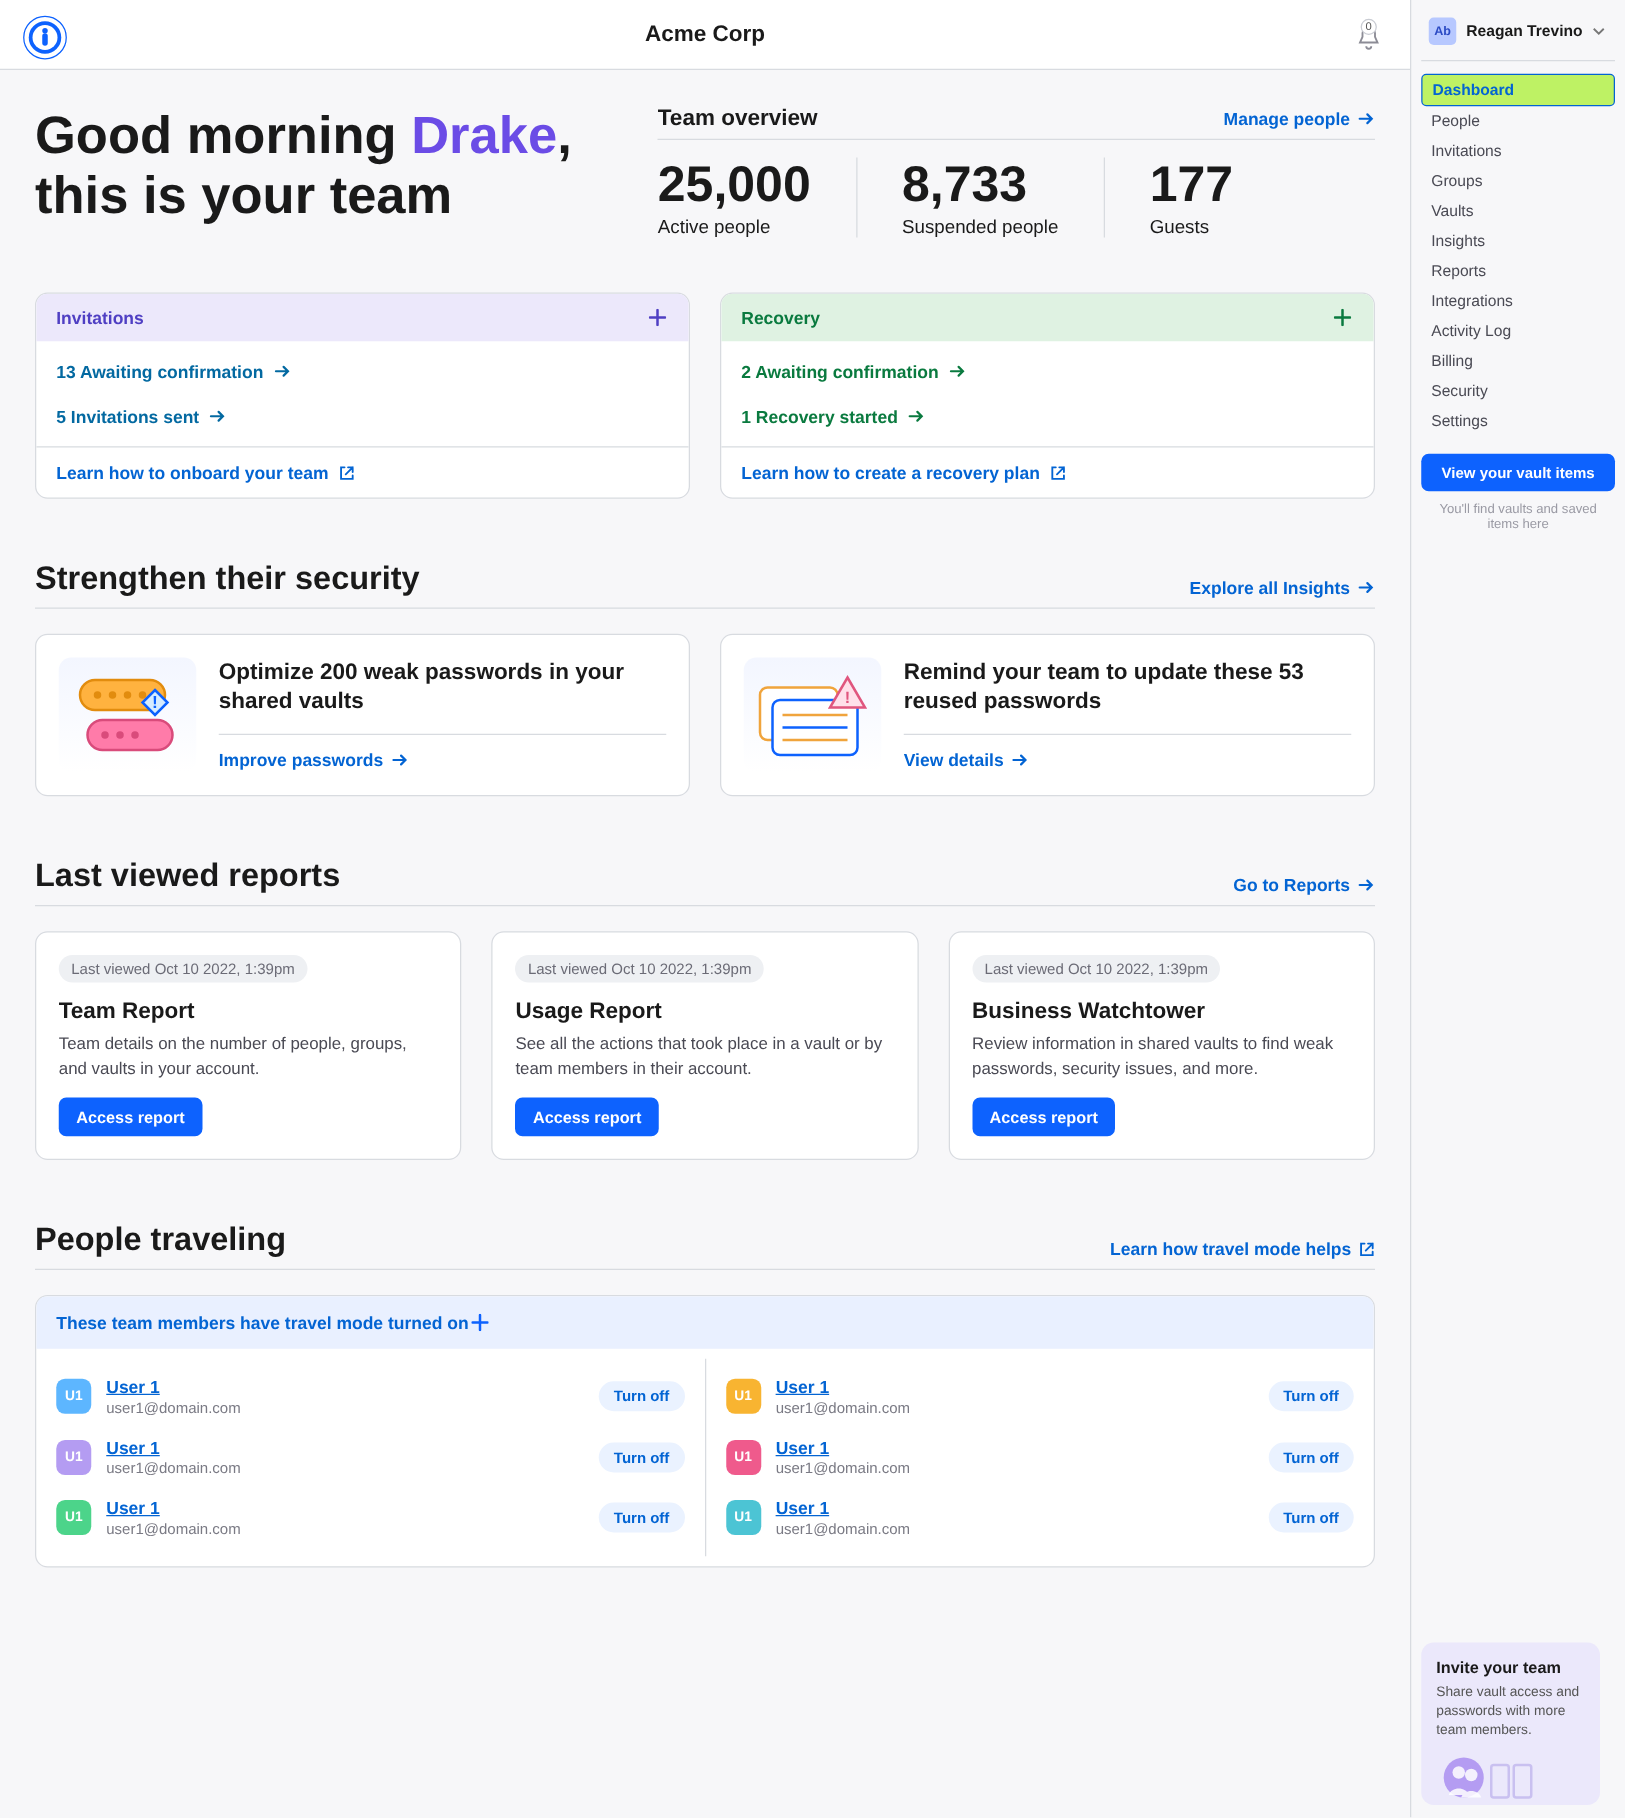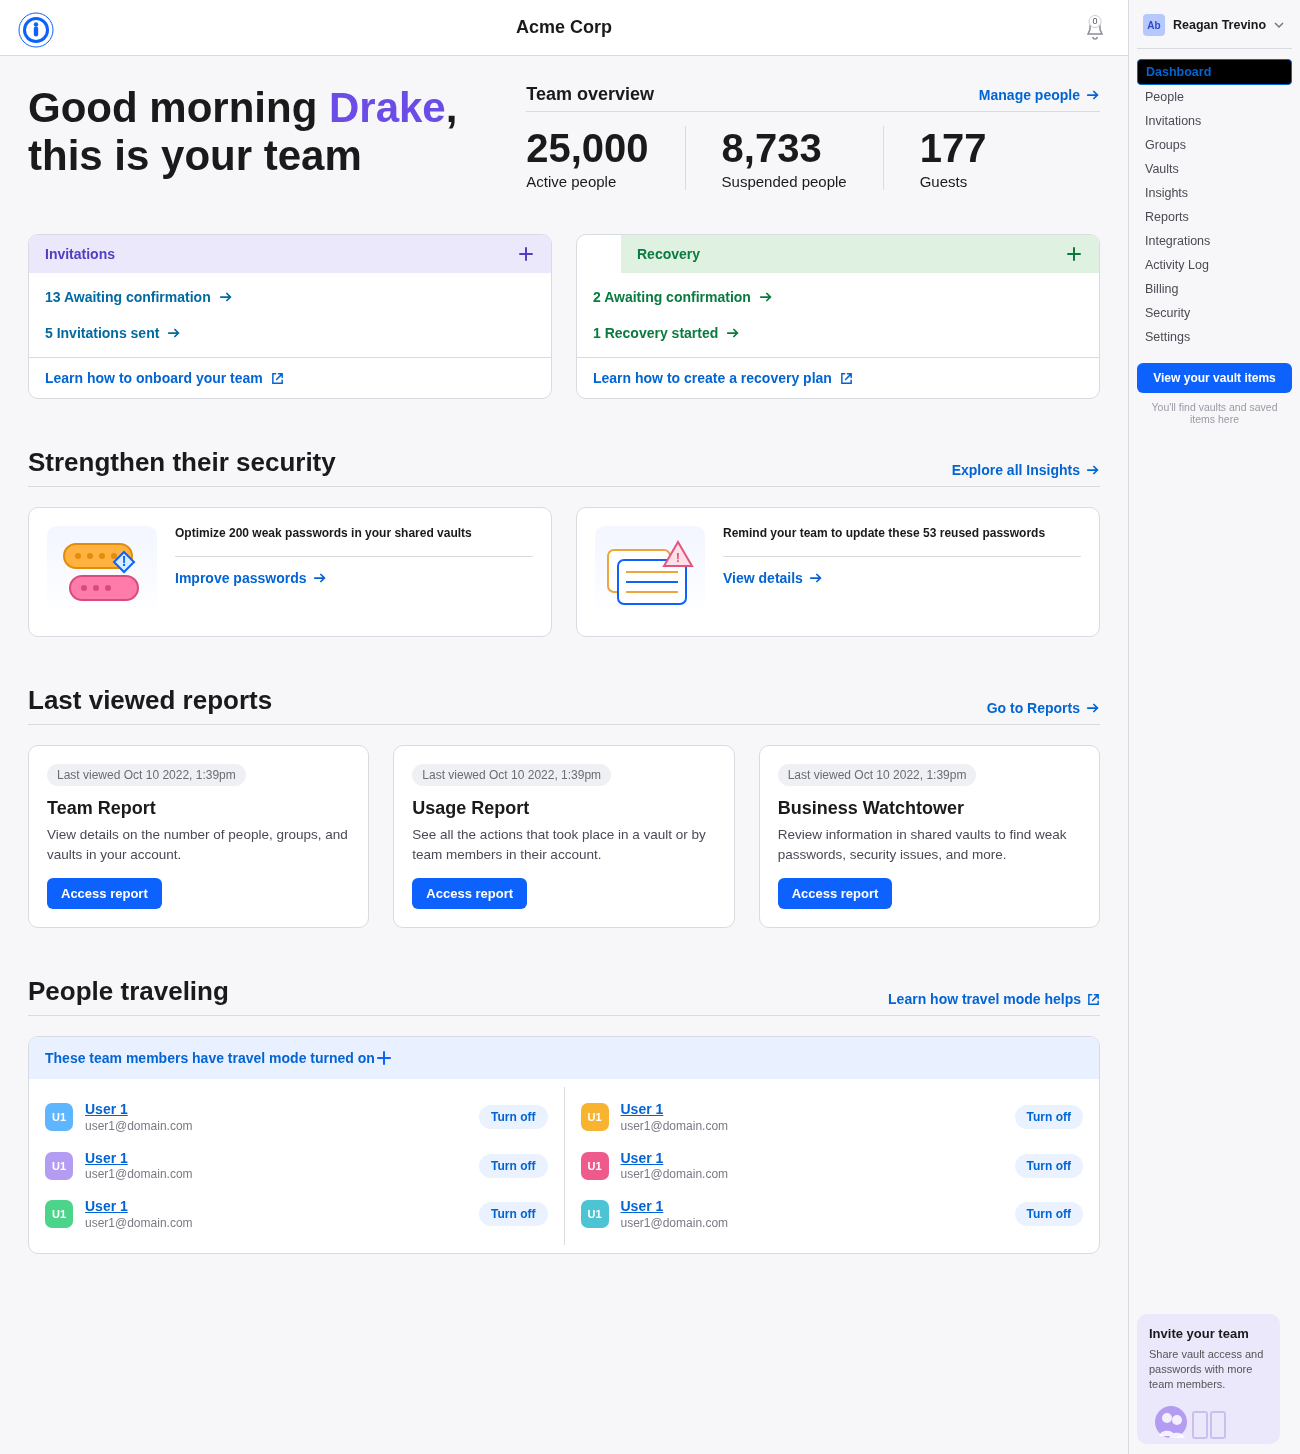--- a/index.html
+++ b/index.html
@@ -49,39 +49,39 @@
 .stat{padding-right:36px;margin-right:36px;border-right:1px solid var(--border);}
 .stat:last-child{border:none;margin:0;padding:0;}
 .stat .num{font-size:40px;font-weight:700;}
 .stat .lbl{font-size:15px;color:var(--text);margin-top:2px;}
 
 
 .panels{display:flex;gap:24px;margin-bottom:48px;}
 .panel{flex:1;background:#fff;border:1px solid var(--border);border-radius:10px;overflow:hidden;}
 .panel-head{display:flex;align-items:center;justify-content:space-between;padding:10px 16px;font-weight:600;font-size:14px;}
 .panel-head.inv{background:var(--lav-bg);color:#4f3fc3;}
-.panel-head.rec{background:var(--green-bg);color:var(--green);margin-left:44px;}
+.panel-head.rec{background:var(--green-bg);color:var(--green);}
 .plus{width:18px;height:18px;display:inline-flex;align-items:center;justify-content:center;cursor:pointer;}
 .panel-body{padding:6px 16px;}
 .panel-row{display:flex;align-items:center;gap:8px;padding:10px 0;font-size:14px;font-weight:600;cursor:pointer;}
 .panel-row.inv{color:#0369a1;}
 .panel-row.rec{color:var(--green);}
 .panel-foot{border-top:1px solid var(--border);padding:12px 16px;font-size:14px;font-weight:600;color:var(--blue);display:flex;align-items:center;gap:8px;cursor:pointer;}
 
 
 .section{margin-bottom:48px;}
 .sec-head{display:flex;align-items:flex-end;justify-content:space-between;border-bottom:1px solid var(--border);padding-bottom:8px;margin-bottom:20px;}
 .sec-title{font-size:26px;font-weight:700;}
 
 
 .cards2{display:flex;gap:24px;}
 .seccard{flex:1;display:flex;gap:18px;background:#fff;border:1px solid var(--border);border-radius:10px;padding:18px;}
 .secicon{width:110px;height:92px;flex:none;border-radius:10px;background:linear-gradient(180deg,#f3f6ff,#fff);display:flex;align-items:center;justify-content:center;}
 .secbody{flex:1;}
-.secbody h3{margin:0 0 12px;font-size:12px;font-weight:700;line-height:1.3;border-bottom:1px solid var(--border);padding-bottom:14px;}
+.secbody h3{margin:0 0 12px;font-size:18px;font-weight:700;line-height:1.3;border-bottom:1px solid var(--border);padding-bottom:14px;}
 
 
 .cards3{display:flex;gap:24px;}
 .repcard{flex:1;background:#fff;border:1px solid var(--border);border-radius:10px;padding:18px;}
 .chip{display:inline-block;background:var(--chip);color:#6b6b76;font-size:12px;border-radius:14px;padding:4px 10px;margin-bottom:12px;}
 .repcard h3{margin:0 0 6px;font-size:18px;font-weight:700;}
 .repcard p{margin:0 0 14px;font-size:13.5px;color:#4a4a54;line-height:1.45;}
 .btn{background:var(--blue-dark);color:#fff;border:none;border-radius:6px;padding:8px 14px;font-size:13px;font-weight:600;cursor:pointer;}
 
 
@@ -97,21 +97,21 @@
 .uname{color:var(--blue);text-decoration:underline;font-size:14px;font-weight:600;cursor:pointer;}
 .uemail{color:#7a7a84;font-size:12px;}
 .pill{background:#eaf2ff;color:var(--blue);border:none;border-radius:14px;padding:5px 12px;font-size:12px;font-weight:600;cursor:pointer;}
 
 
 .sb-user{display:flex;align-items:center;gap:8px;padding:4px 6px 12px;cursor:pointer;}
 .sb-avatar{width:22px;height:22px;border-radius:4px;background:#b7c8ff;color:#2b4ac4;font-size:10px;font-weight:700;display:flex;align-items:center;justify-content:center;}
 .sb-user .n{font-size:12.5px;font-weight:600;}
 .sb-nav{border-top:1px solid var(--border);padding-top:10px;margin-bottom:14px;}
 .sb-item{font-size:12.5px;color:#4a4a54;padding:5px 8px;border-radius:4px;cursor:pointer;}
-.sb-item.active{background:#000000;border:1.5px solid var(--blue);color:var(--blue);font-weight:600;}
+.sb-item.active{background:#bef264;border:1.5px solid var(--blue);color:var(--blue);font-weight:600;}
 .sb-cta{display:block;width:100%;background:var(--blue-dark);color:#fff;border:none;border-radius:6px;padding:8px 0;font-size:12px;font-weight:600;cursor:pointer;}
 .sb-hint{text-align:center;font-size:10.5px;color:#9a9aa4;margin-top:8px;padding:0 4px;}
 .sb-invite{position:absolute;bottom:10px;left:8px;right:20px;background:#ebe8fb;border-radius:10px;padding:12px 12px 4px;overflow:hidden;}
 .sb-invite h4{margin:0 0 6px;font-size:13px;font-weight:700;}
 .sb-invite p{margin:0 0 10px;font-size:11px;color:#555;line-height:1.35;}
 .sb-invite .ill{height:38px;display:flex;align-items:flex-end;}
 
 
 svg{display:block;}
 .arrow{width:14px;height:14px;}
@@ -306,21 +306,21 @@
         <div class="sec-head">
           <div class="sec-title">Last viewed reports</div>
           <a class="link">
             <span>Go to Reports</span>
             <svg class="arrow" viewBox="0 0 16 16">
                 <path d="M2 8h10M9 4l4 4-4 4" fill="none" stroke="currentColor" stroke-width="2" stroke-linecap="round"></path>
               </svg>
           </a>
         </div>
         <div class="cards3" id="report-cards">
-            <div class="repcard"><span class="chip">Last viewed Oct 10 2022, 1:39pm</span><h3>Team Report</h3><p>View details on the number of people, groups, and vaults in your account.</p><button class="btn">Access report</button></div>
+            <div class="repcard"><span class="chip">Last viewed Oct 10 2022, 1:39pm</span><h3>Team Report</h3><p>Team details on the number of people, groups, and vaults in your account.</p><button class="btn">Access report</button></div>
             <div class="repcard"><span class="chip">Last viewed Oct 10 2022, 1:39pm</span><h3>Usage Report</h3><p>See all the actions that took place in a vault or by team members in their account.</p><button class="btn">Access report</button></div>
             <div class="repcard"><span class="chip">Last viewed Oct 10 2022, 1:39pm</span><h3>Business Watchtower</h3><p>Review information in shared vaults to find weak passwords, security issues, and more.</p><button class="btn">Access report</button></div>
           </div>
       </div>
 
       <div class="section">
         <div class="sec-head">
           <div class="sec-title">People traveling</div>
           <a class="link">
             <span>Learn how travel mode helps</span>

